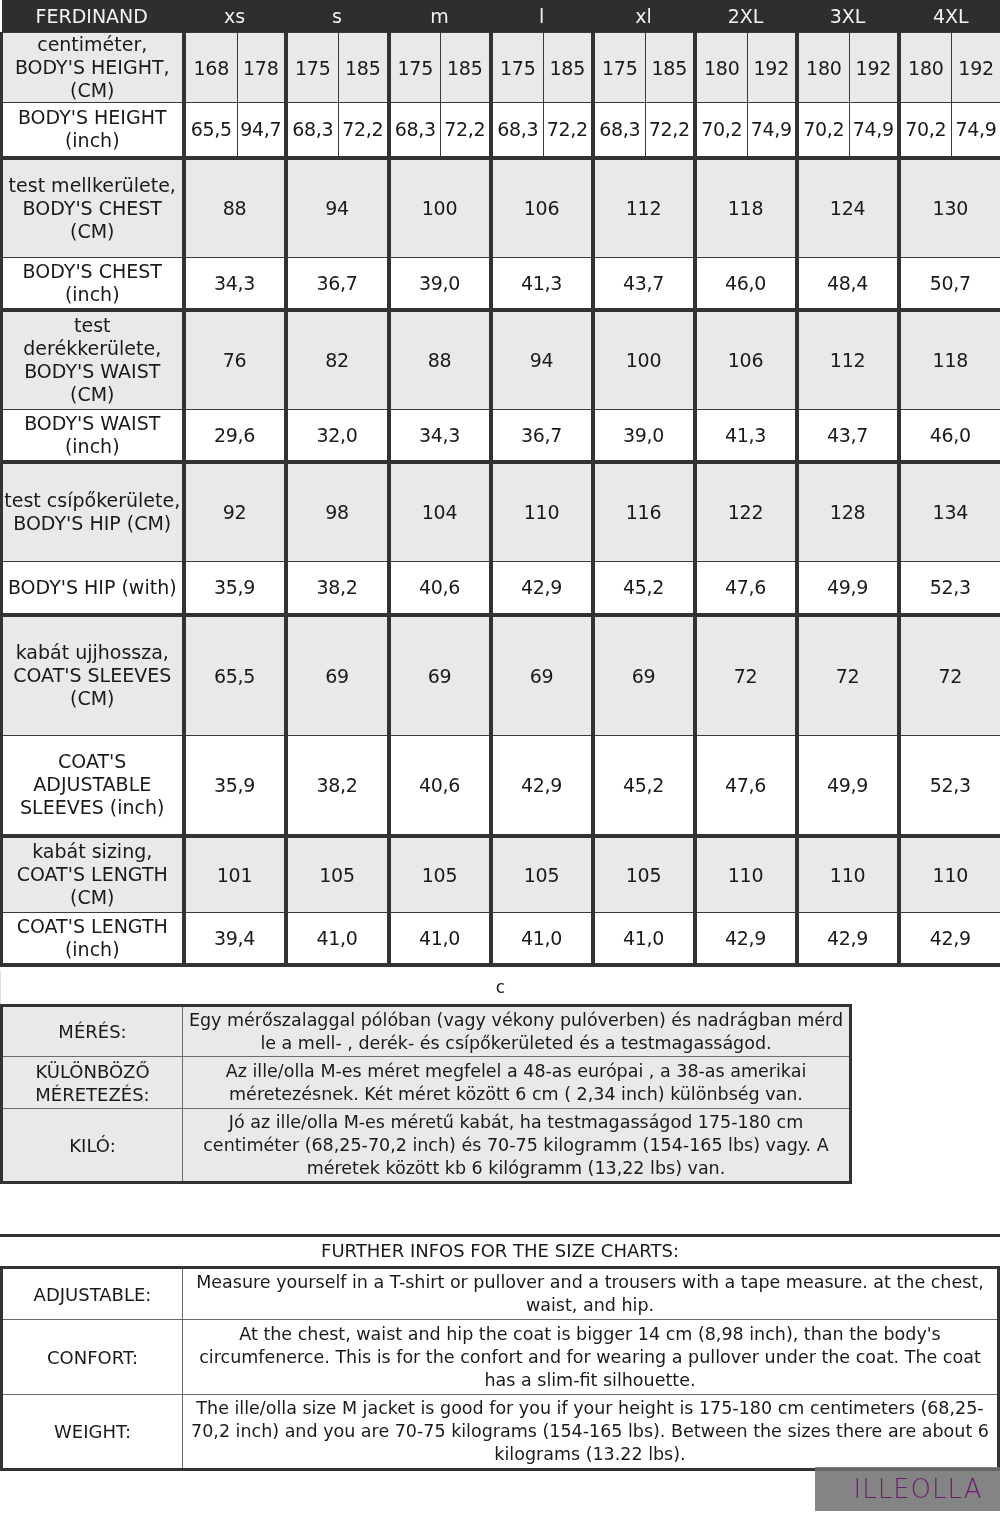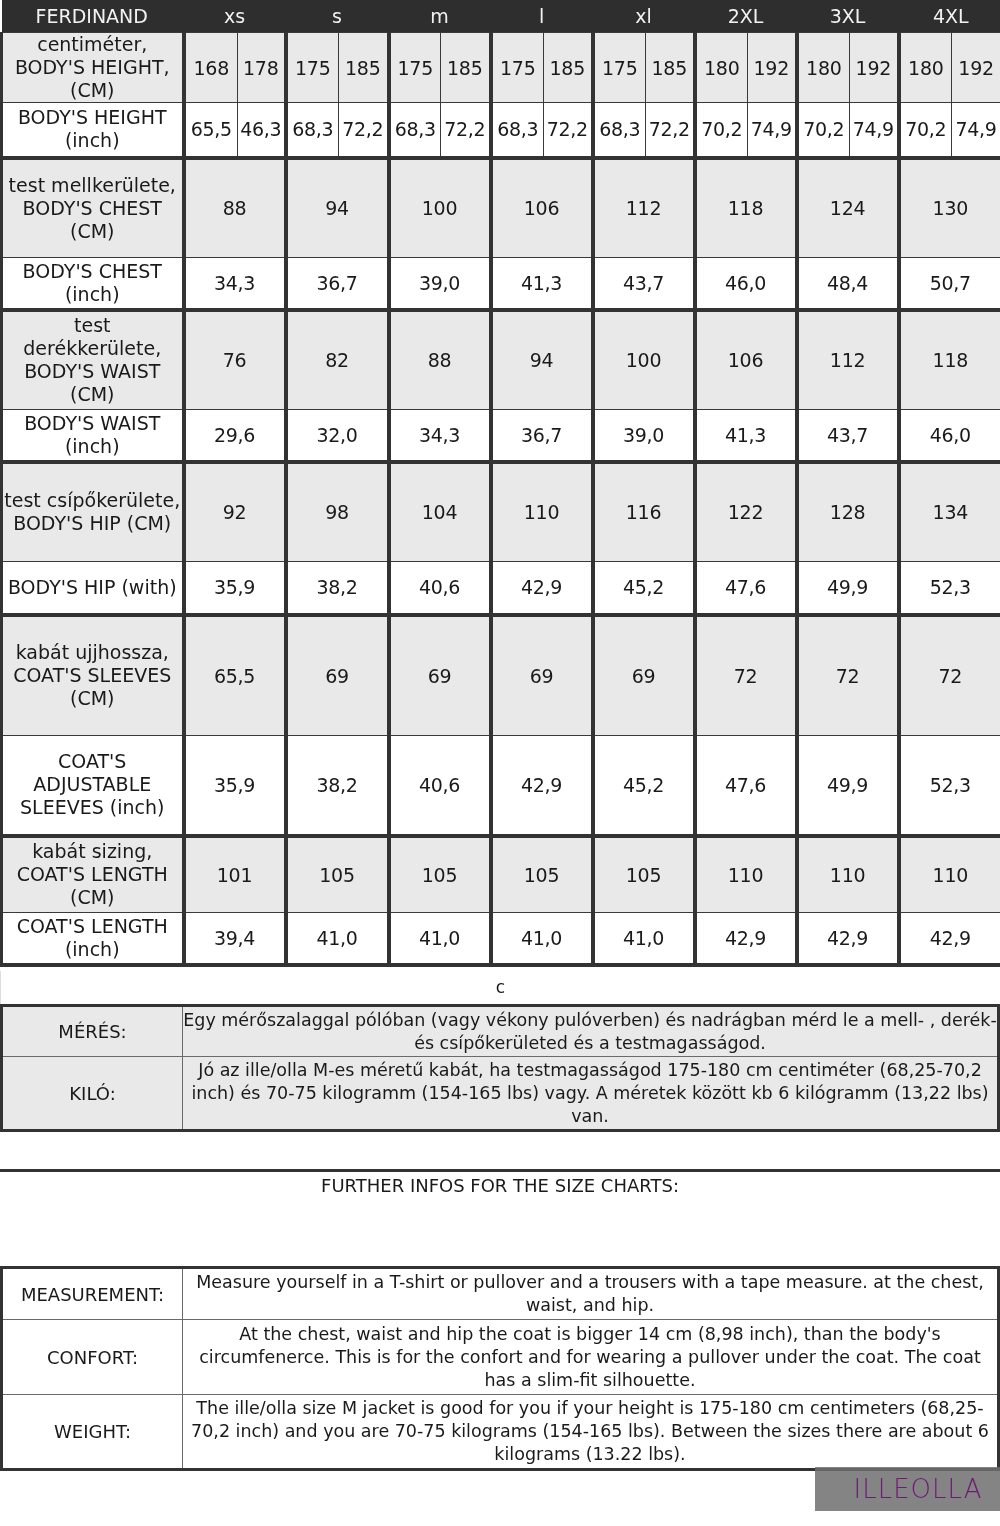--- a/index.html
+++ b/index.html
@@ -22,23 +22,23 @@
   #size-table td.last { border-right: 3px solid #333; }
 
   .c-line { position: absolute; left: 0; top: 971px; width: 1000px; height: 33px;
       text-align: center; line-height: 33px; font-size: 17px; background: #fff;
       border-left: 1px solid #ddd; box-sizing: border-box; }
 
   
   .info { position: absolute; left: 0; }
   .info td { border: 1px solid #6a6a6a; font-size: 17.5px; line-height: 23px; }
   .info td.k { font-size: 18px; }
-  #hu-info { top: 1004px; border: 3px solid #333; width: 1000px; box-sizing: border-box; }
+  #hu-info { top: 1004px; border: 3px solid #333; width: 852px; box-sizing: border-box; }
   #hu-info td { background: #e9e9e9; }
-  .further-title { position: absolute; left: 0; top: 1169px; width: 1000px; height: 28px;
+  .further-title { position: absolute; left: 0; top: 1234px; width: 1000px; height: 28px;
       line-height: 28px; text-align: center; font-size: 18px; background: #fff;
       border-top: 3px solid #333; box-sizing: border-box; }
   #en-info { top: 1266px; border: 3px solid #333; width: 1000px; box-sizing: border-box; }
   #en-info td { background: #ffffff; }
 
   .watermark { position: absolute; left: 815px; top: 1467px; width: 170px; height: 44px;
       background: rgba(110,110,110,0.85); color: #701a75; font-size: 26px;
       line-height: 44px; text-align: center; letter-spacing: 1px; font-weight: 300; padding-left: 18px; }
 </style>
 </head>
@@ -93,21 +93,21 @@
         <td class="gs">180</td>
         <td>192</td>
         <td class="gs">180</td>
         <td>192</td>
         <td class="gs">180</td>
         <td class=" last">192</td>
       </tr>
       <tr class="inch group-end" style="height: 55px;">
         <td class="lbl first">BODY'S HEIGHT (inch)</td>
         <td class="gs">65,5</td>
-        <td>46,3</td>
+        <td>94,7</td>
         <td class="gs">68,3</td>
         <td>72,2</td>
         <td class="gs">68,3</td>
         <td>72,2</td>
         <td class="gs">68,3</td>
         <td>72,2</td>
         <td class="gs">68,3</td>
         <td>72,2</td>
         <td class="gs">70,2</td>
         <td>74,9</td>
@@ -234,37 +234,41 @@
 <table id="hu-info" class="info">
   <colgroup>
       <col style="width:181px">
       <col>
     </colgroup>
   <tbody id="hu-body">
       <tr style="height: 51px;">
         <td class="k">MÉRÉS:</td>
         <td>Egy mérőszalaggal  pólóban (vagy vékony pulóverben) és  nadrágban mérd le a mell- , derék- és csípőkerületed és a testmagasságod.</td>
       </tr>
+      <tr style="height: 52px;">
+        <td class="k">KÜLÖNBÖZŐ MÉRETEZÉS:</td>
+        <td>Az ille/olla M-es méret megfelel a 48-as európai , a 38-as amerikai méretezésnek. Két méret között 6 cm ( 2,34 inch) különbség van.</td>
+      </tr>
       <tr style="height: 74px;">
         <td class="k">KILÓ:</td>
         <td>Jó az  ille/olla M-es méretű kabát, ha  testmagasságod 175-180 cm centiméter (68,25-70,2 inch)  és  70-75 kilogramm (154-165 lbs) vagy. A méretek között kb 6 kilógramm (13,22 lbs) van.</td>
       </tr>
     </tbody>
 </table>
 
 <div class="further-title">FURTHER INFOS FOR THE SIZE CHARTS:</div>
 
 <table id="en-info" class="info">
   <colgroup>
       <col style="width:181px">
       <col>
     </colgroup>
   <tbody id="en-body">
       <tr style="height: 52px;">
-        <td class="k">MEASUREMENT:</td>
+        <td class="k">ADJUSTABLE:</td>
         <td>Measure yourself in a T-shirt or pullover and a trousers with a tape measure. at the chest, waist, and hip.</td>
       </tr>
       <tr style="height: 75px;">
         <td class="k">CONFORT:</td>
         <td>At the chest, waist and hip the coat is bigger 14 cm (8,98 inch), than the body's circumfenerce. This is for the confort and for wearing a pullover under the coat. The coat has a slim-fit  silhouette.</td>
       </tr>
       <tr style="height: 75px;">
         <td class="k">WEIGHT:</td>
         <td>The ille/olla size M jacket is good for you if your height is 175-180 cm centimeters (68,25-70,2 inch) and you are 70-75 kilograms (154-165 lbs). Between the sizes there are about 6 kilograms (13.22 lbs).</td>
       </tr>

